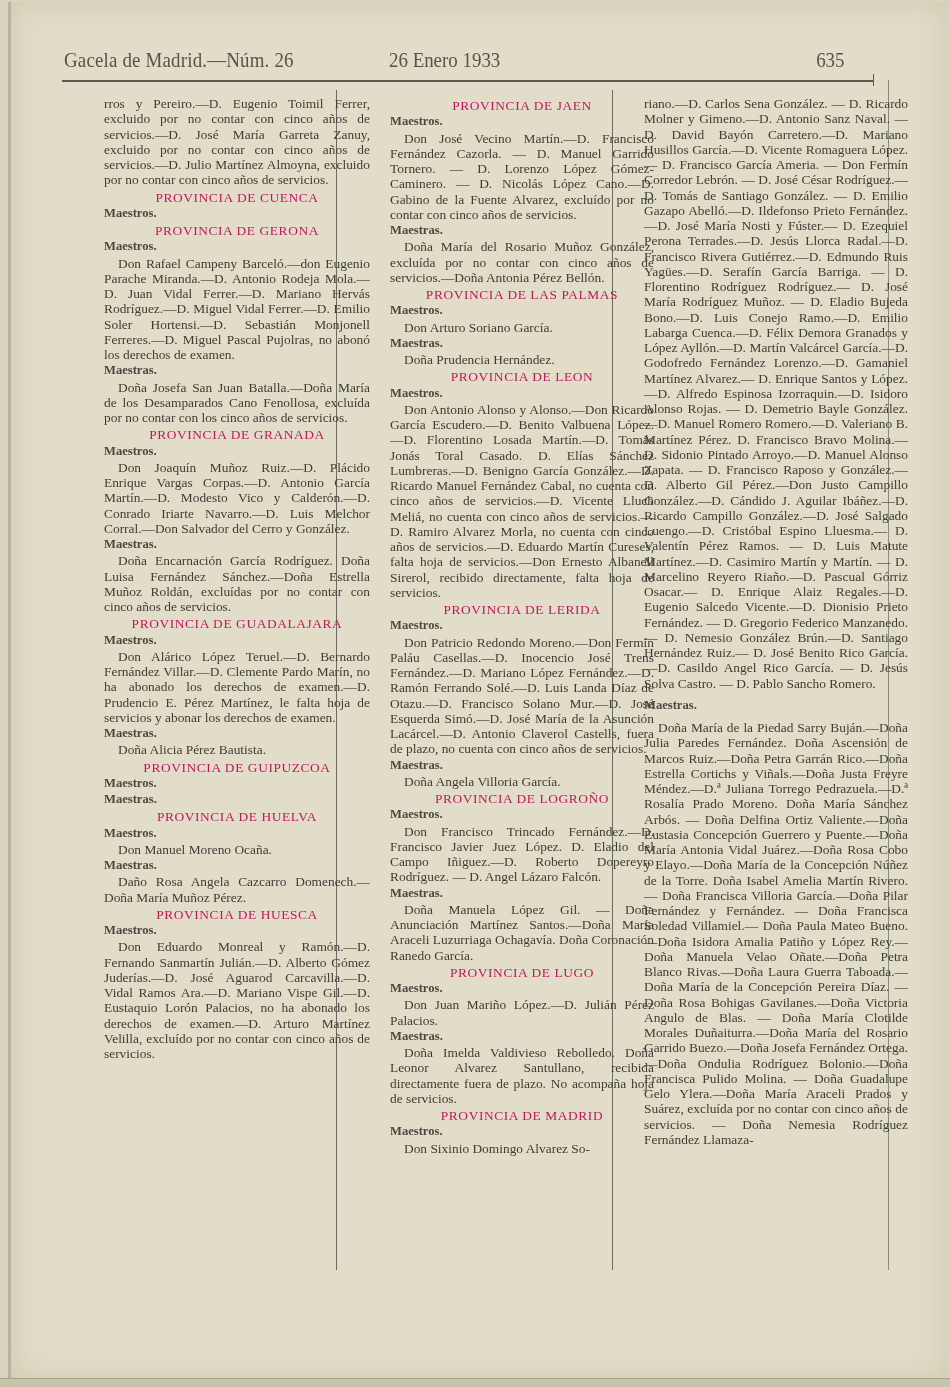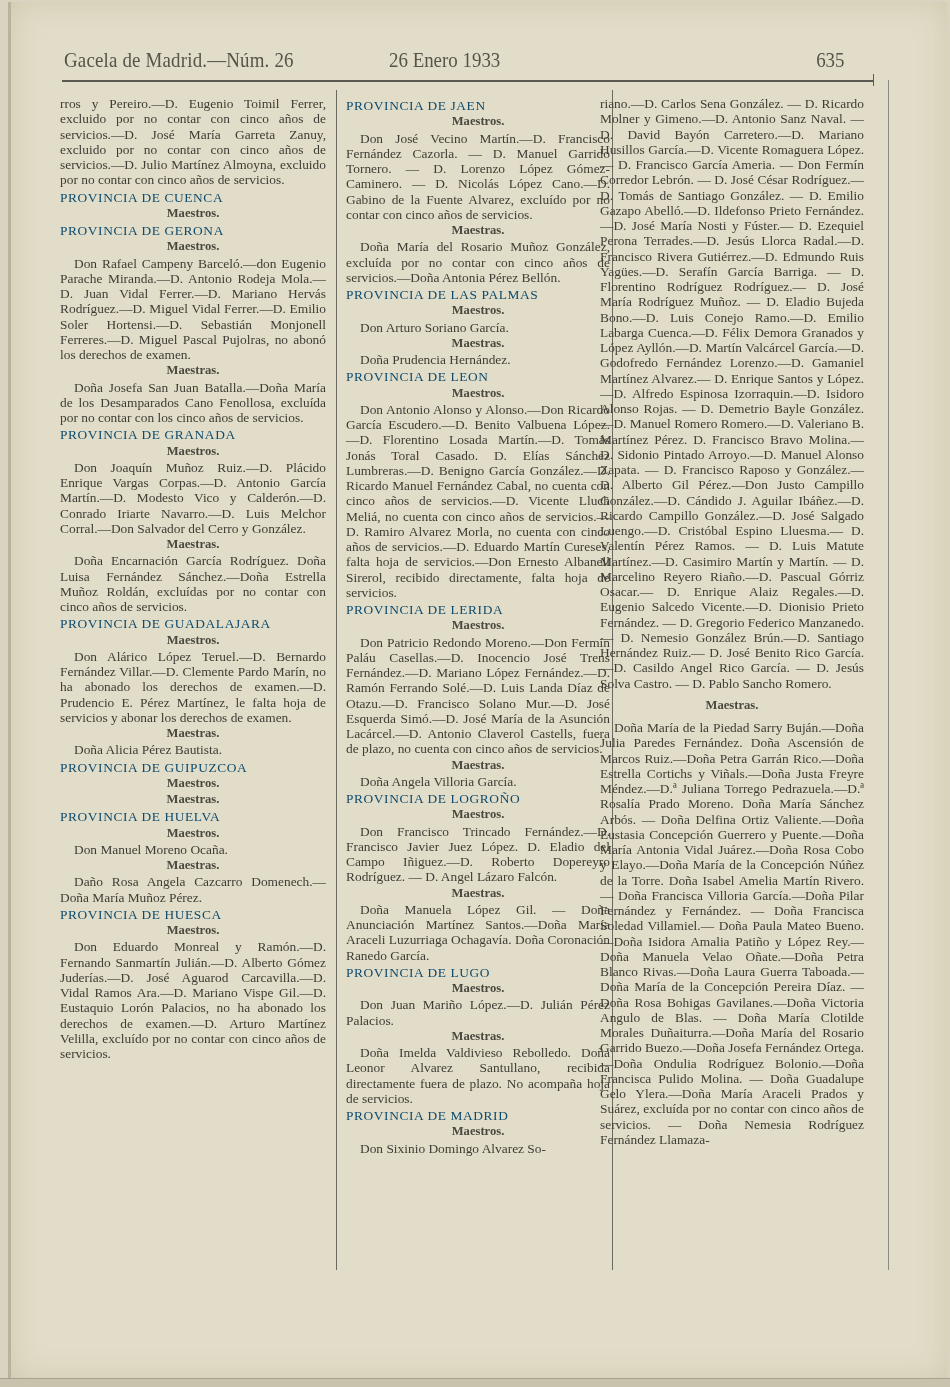--- a/index.html
+++ b/index.html
@@ -26,30 +26,31 @@
     position: absolute; left: 62px; top: 80px; width: 812px; height: 0;
     border-top: 2px solid #5a5a50;
   }
   .rule-tick { position:absolute; left: 873px; top: 74px; width:1px; height: 12px; background:#5a5a50; }
   .col {
     position: absolute; top: 96px;
     font-family: "Liberation Serif", serif;
     font-size: 13.4px; line-height: 15.25px;
     text-align: justify; hyphens: manual;
     color: #3e3d35;
+    margin-left: 44px;
   }
   .col1 { left: 60px; width: 266px; }
   .col2 { left: 346px; width: 264px; }
   .col3 { left: 600px; width: 264px; }
   .vline { position: absolute; top: 90px; width: 0; border-left: 1.5px solid #6a6a60; }
   .v1 { left: 336px; height: 1180px; }
   .v2 { left: 612px; height: 1180px; }
   .vr { left: 888px; top: 80px; height: 1190px; border-left: 1px solid #8a8a80; }
-  .prov { margin: 2px 0 1px; letter-spacing: 0.6px; color: #0c4a6e; }
-  .sub { text-align: center; margin: 1px 0 1px; font-weight: bold; color: #4a4940; font-size: 12.6px; }
+  .prov { text-align: center; margin: 2px 0 1px; letter-spacing: 0.6px; color: #be185d; }
+  .sub { text-align: left; margin: 1px 0 1px; font-weight: bold; color: #4a4940; font-size: 12.6px; }
   p { margin: 0; text-indent: 14px; }
   .cont { text-indent: 0; }
   .gap { height: 6px; }
   .bottom-edge { position: absolute; left: 0; top: 1378px; width: 950px; height: 9px; background:#c8c3ad; border-top: 1px solid #a8a390; }
 </style>
 </head>
 <body>
 
 <div class="page">
 </div>

